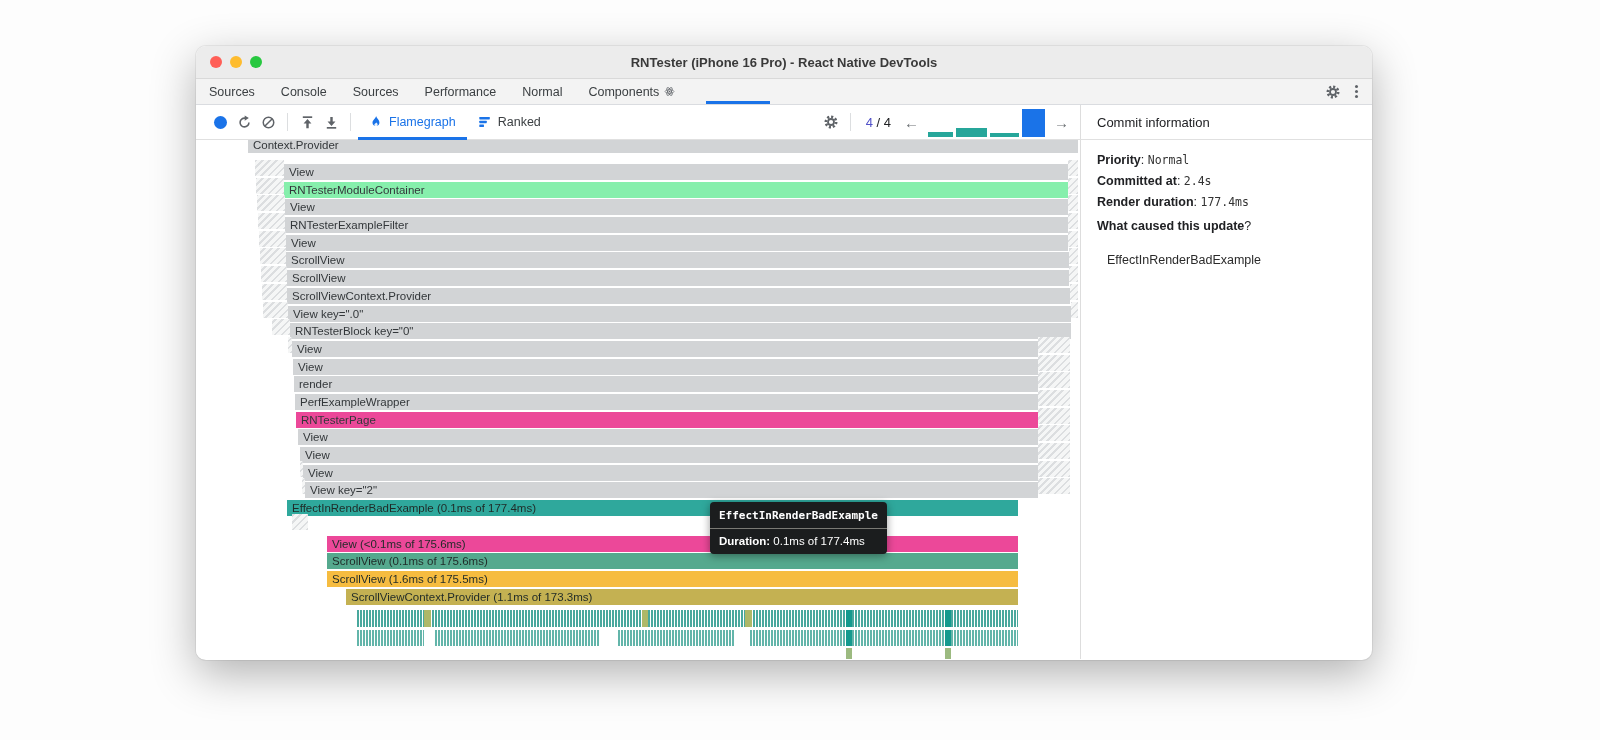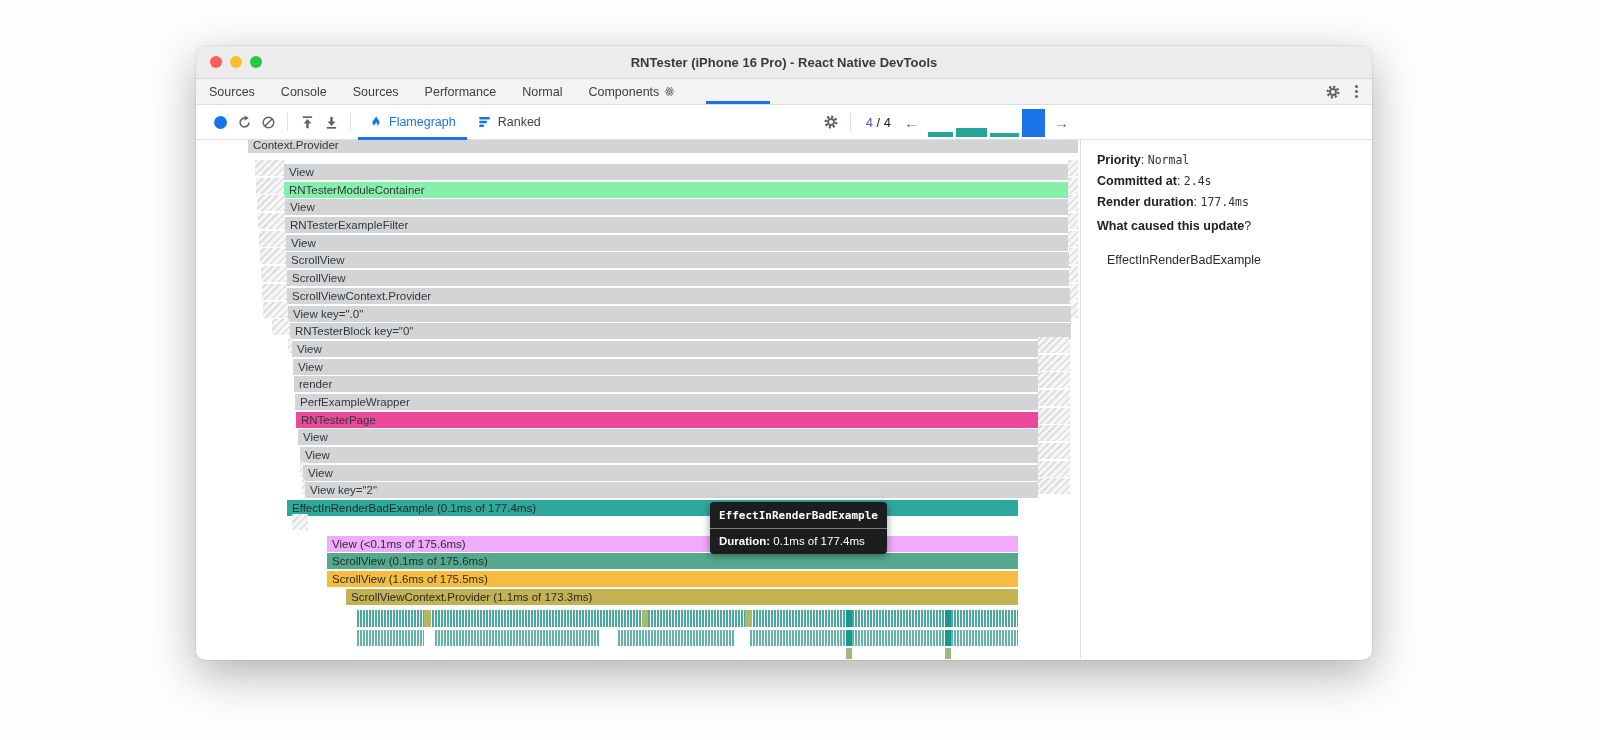--- a/index.html
+++ b/index.html
@@ -196,20 +196,21 @@
           <button class="navbtn">←</button>
           <div class="commit-chart" id="commit-chart">
               <div class="cbar" style="width: 25px; height: 5px;"></div>
               <div class="cbar" style="width: 31px; height: 9px;"></div>
               <div class="cbar" style="width: 29px; height: 4px;"></div>
               <div class="cbar sel" style="width: 23px; height: 28px;"></div>
             </div>
           <button class="navbtn">→</button>
         </div>
       </div>
+      <div class="commit-header">Commit information</div>
     </div>
 
     <div class="content">
       <div class="flame" id="flame">
         <div class="tooltip" id="tooltip" style="left: 514px; top: 362px;">
           <div class="tt-title">EffectInRenderBadExample</div>
           <div class="tt-hr"></div>
           <div class="tt-dur"><b>Duration:</b> <span>0.1ms of 177.4ms</span></div>
         </div>
       <div class="frow" style="top: -7px;">
@@ -303,21 +304,21 @@
             <div class="fbar" style="left: 109px; width: 733px; background: rgb(210, 212, 214);">View key="2"</div>
             <div class="hatch" style="left: 842px; width: 32px;"></div>
           </div>
           <div class="frow" style="top: 356px;">
             <div class="fbar" style="left: 91px; width: 731px; background: rgb(47, 168, 156); color: rgb(31, 42, 39);">EffectInRenderBadExample (0.1ms of 177.4ms)</div>
           </div>
           <div class="frow" style="top: 374px;">
             <div class="hatch" style="left: 96px; width: 16px;"></div>
           </div>
           <div class="frow" style="top: 392px;">
-            <div class="fbar" style="left: 131px; width: 691px; background: #f0abfc; color: rgb(31, 42, 39);">View (&lt;0.1ms of 175.6ms)</div>
+            <div class="fbar" style="left: 131px; width: 691px; background: #ec4899; color: rgb(31, 42, 39);">View (&lt;0.1ms of 175.6ms)</div>
           </div>
           <div class="frow" style="top: 409px;">
             <div class="fbar" style="left: 131px; width: 691px; background: rgb(85, 169, 142); color: rgb(31, 42, 39);">ScrollView (0.1ms of 175.6ms)</div>
           </div>
           <div class="frow" style="top: 427px;">
             <div class="fbar" style="left: 131px; width: 691px; background: rgb(246, 188, 64); color: rgb(31, 42, 39);">ScrollView (1.6ms of 175.5ms)</div>
           </div>
           <div class="frow" style="top: 445px;">
             <div class="fbar" style="left: 150px; width: 672px; background: rgb(196, 177, 82); color: rgb(31, 42, 39);">ScrollViewContext.Provider (1.1ms of 173.3ms)</div>
           </div>

